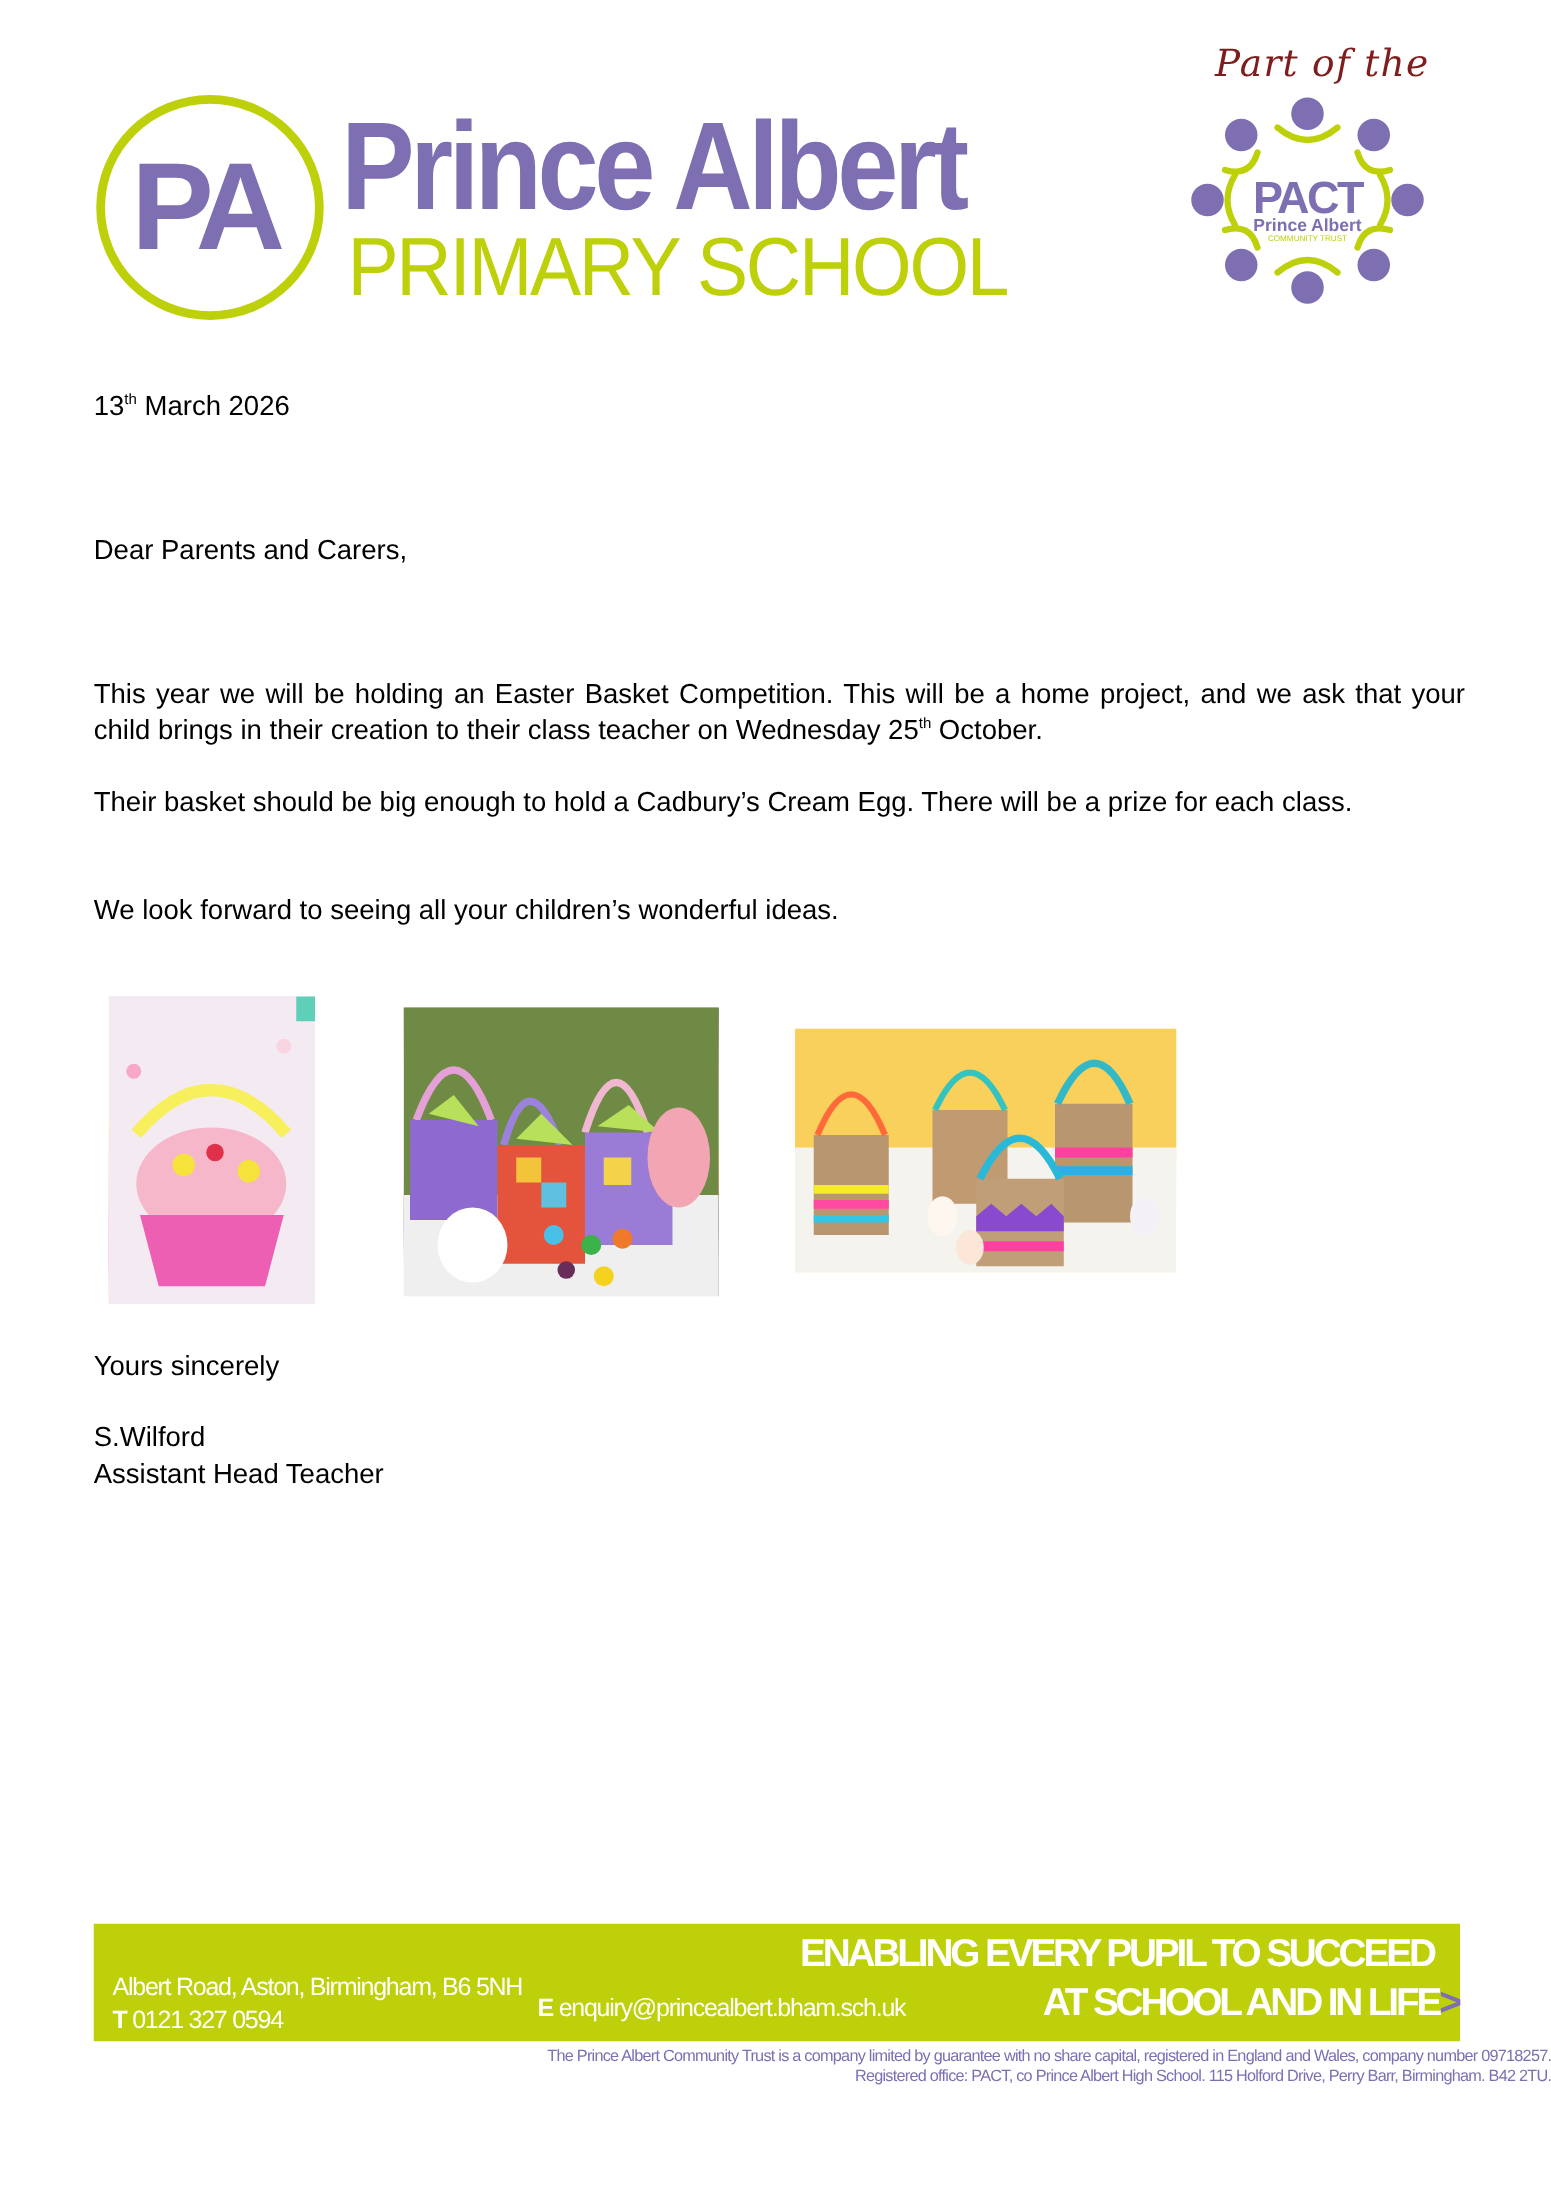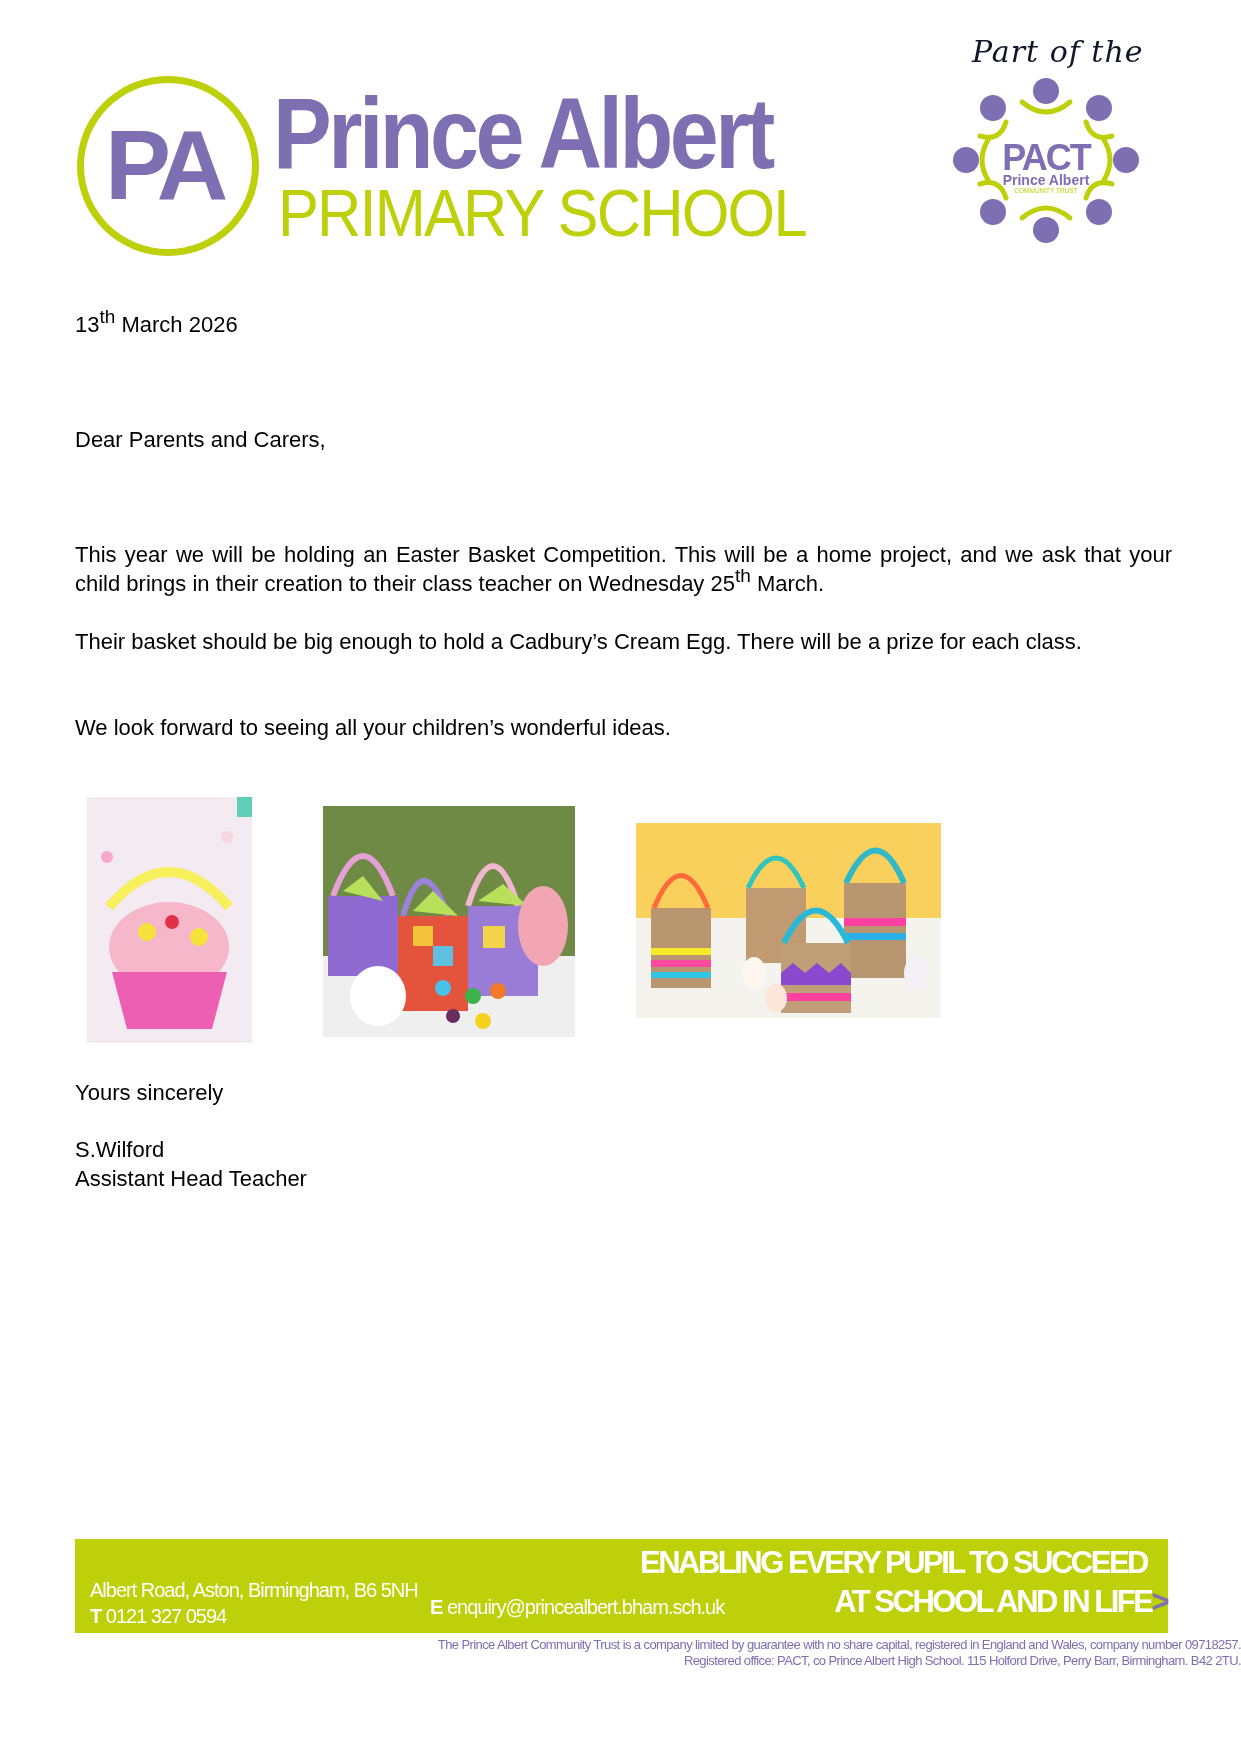--- a/index.html
+++ b/index.html
@@ -11,32 +11,32 @@
   .pa-circle { left: 77px; top: 76px; width: 168px; height: 166px; border: 7px solid #BDD00A;
                border-radius: 50%; }
   .pa-letters { left: 105px; top: 115px; width: 125px; font-weight: bold;
                 font-size: 99px; line-height: 100px; color: #7D6FB2; letter-spacing: -7px; }
   .school-name { left: 273px; top: 78px; font-weight: bold; font-size: 100px; line-height: 110px;
                  color: #7D6FB2; letter-spacing: -4px; transform: scaleX(0.88); transform-origin: left top; white-space: nowrap; }
   .school-type { left: 278px; top: 178px; font-size: 66px; line-height: 70px; color: #BDD00A;
                  letter-spacing: -2px; transform: scaleX(0.93); transform-origin: left top; white-space: nowrap; }
 
   .part-of { left: 972px; top: 34px; font-family: "DejaVu Serif", serif; font-style: italic;
-             font-size: 30px; color: #0f172a; letter-spacing: 1px; }
+             font-size: 30px; color: #7f1d1d; letter-spacing: 1px; }
   .pact-logo { left: 948px; top: 74px; width: 196px; height: 176px; }
 
   
   .body-text { font-size: 22px; line-height: 29px; }
   .date { left: 75px; top: 310px; }
   .greeting { left: 75px; top: 425px; }
   .para { left: 75px; width: 1097px; text-align: justify; text-align-last: left; }
   .p1 { top: 540px; }
   .p2 { top: 627px; }
   .p3 { top: 713px; }
-  sup { font-size: 19px; line-height: 0; vertical-align: 9px; }
+  sup { font-size: 12px; line-height: 0; vertical-align: 9px; }
 
   
   .photo { position: absolute; overflow: hidden; }
   .ph1 { left: 87px; top: 797px; width: 165px; height: 246px; background: linear-gradient(180deg,#f2e9f0 0%, #f6eef4 30%, #fdf36a 42%, #f6a9c8 60%, #ea5fb0 85%, #f3e6ef 100%); }
   .ph2 { left: 323px; top: 806px; width: 252px; height: 231px; background: linear-gradient(180deg,#5d7a3a 0%, #c8a3b6 25%, #9bd05a 45%, #f08a3a 60%, #6f58c8 75%, #ececec 88%, #f4f4f4 100%); }
   .ph3 { left: 636px; top: 823px; width: 305px; height: 195px; background: linear-gradient(180deg,#f6c64d 0%, #f8cf5a 45%, #f4f1ea 58%, #ffffff 100%); }
 
   .closing { left: 75px; top: 1078px; }
   .signature { left: 75px; top: 1135px; }
   .role { left: 75px; top: 1164px; }
@@ -86,21 +86,21 @@
   </g>
   <text x="98" y="96" text-anchor="middle" font-family="Liberation Sans, sans-serif" font-weight="bold" font-size="36" fill="#7D6FB2" letter-spacing="-2">PACT</text>
   <text x="98" y="111" text-anchor="middle" font-family="Liberation Sans, sans-serif" font-weight="bold" font-size="14" fill="#7D6FB2">Prince Albert</text>
   <text x="98" y="119" text-anchor="middle" font-family="Liberation Sans, sans-serif" font-size="6.5" fill="#BDD00A">COMMUNITY TRUST</text>
 </svg>
 
 <div class="abs body-text date"><span>13</span><sup>th</sup><span> March 2026</span></div>
 
 <div class="abs body-text greeting">Dear Parents and Carers,</div>
 
-<div class="abs body-text para p1"><span>This year we will be holding an Easter Basket Competition. This will be a home project, and we ask that your child brings in their creation to their class teacher on Wednesday 25</span><sup>th</sup><span> March.</span></div>
+<div class="abs body-text para p1"><span>This year we will be holding an Easter Basket Competition. This will be a home project, and we ask that your child brings in their creation to their class teacher on Wednesday 25</span><sup>th</sup><span> October.</span></div>
 
 <div class="abs body-text para p2">Their basket should be big enough to hold a Cadbury’s Cream Egg. There will be a prize for each class.</div>
 
 <div class="abs body-text para p3">We look forward to seeing all your children’s wonderful ideas.</div>
 
 <div class="photo ph1" title="Pink paper Easter basket with chicks">
   <svg width="165" height="246" viewBox="0 0 165 246">
     <rect x="0" y="0" width="165" height="246" fill="#f4eaf1"></rect>
     <path d="M22 110 Q82 40 142 110" fill="none" stroke="#f7ef5c" stroke-width="10"></path>
     <ellipse cx="82" cy="150" rx="60" ry="45" fill="#f6b7cb"></ellipse>

